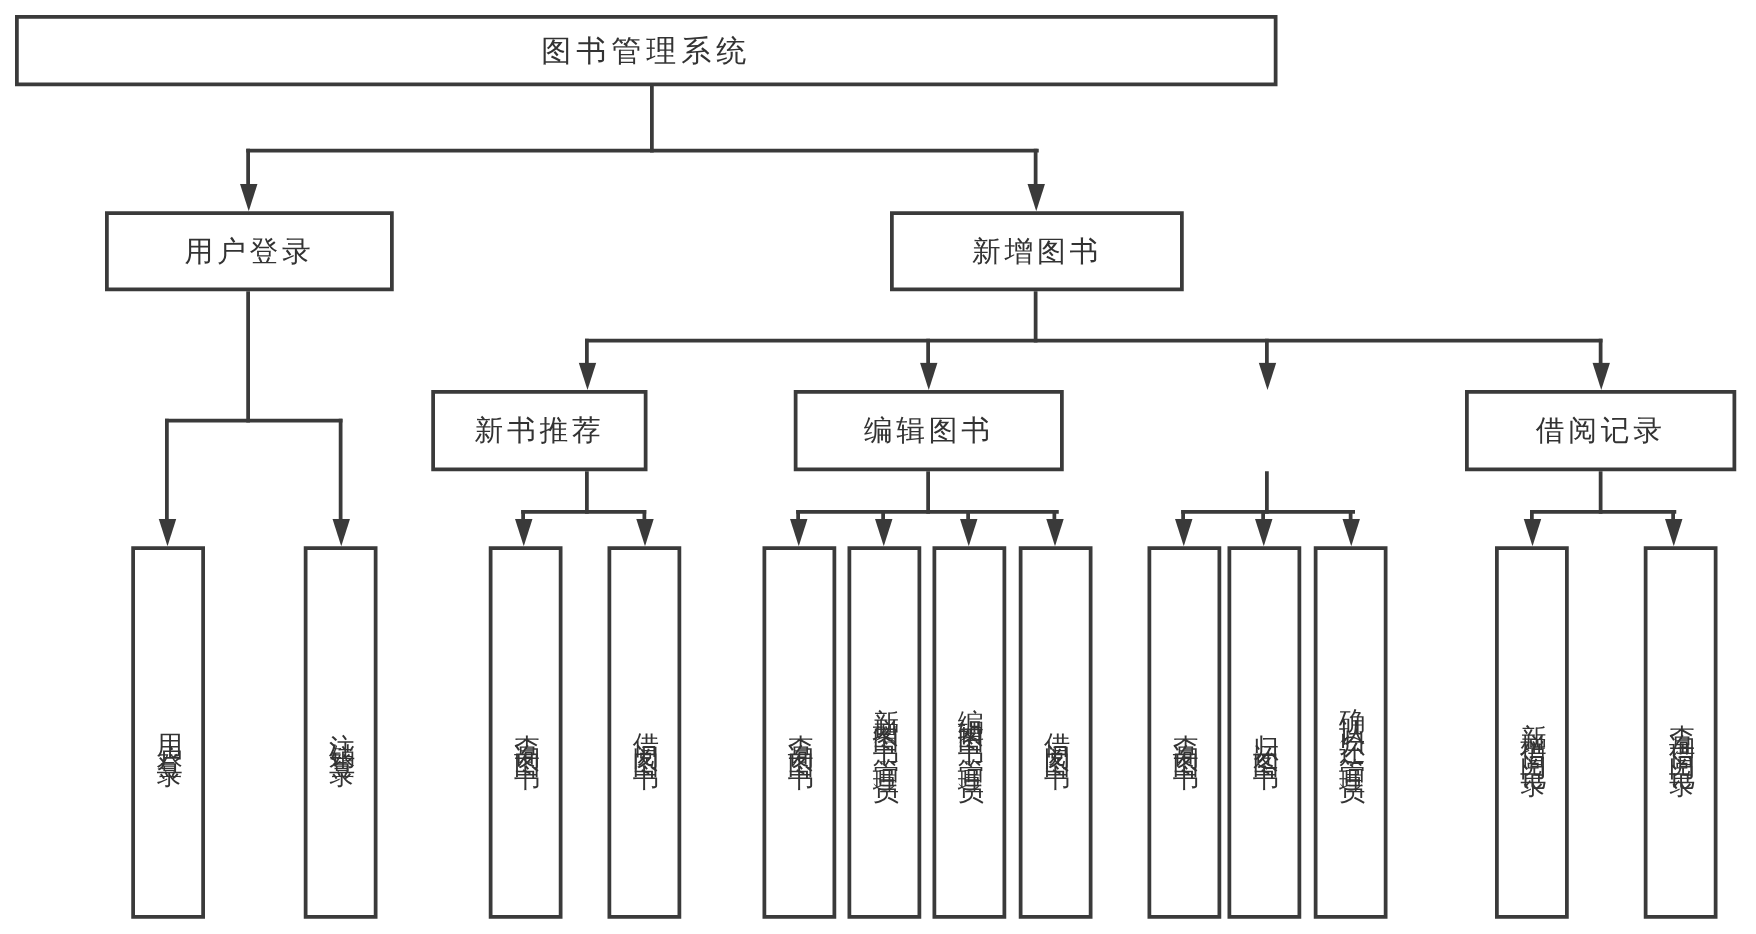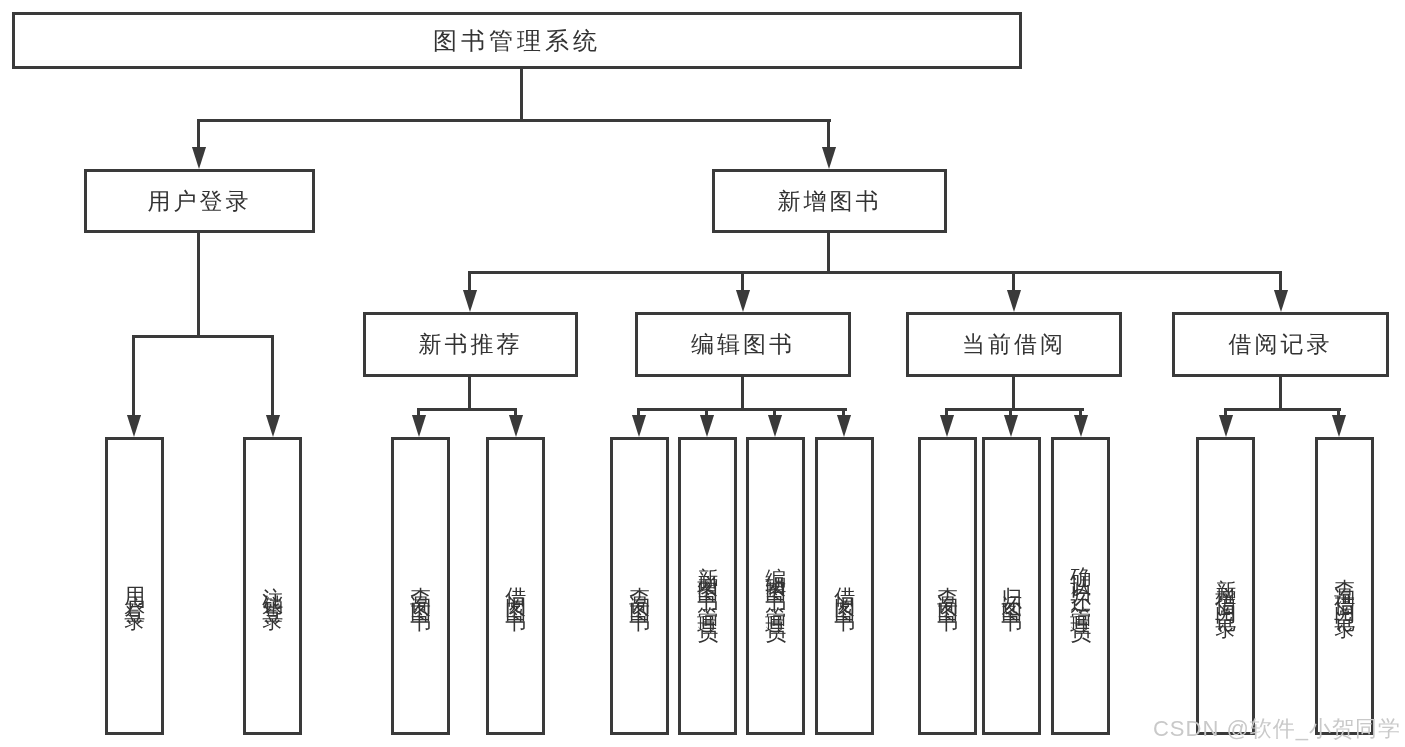--- a/index.html
+++ b/index.html
@@ -36,23 +36,22 @@
 </head>
 <body>
 
 <div id="canvas">
 
   <div class="box root-label" style="left:12px;top:12px;width:1010px;height:57px">图书管理系统</div>
 
   <div class="box hlabel" style="left:84px;top:169px;width:231px;height:64px">用户登录</div>
   <div class="box hlabel" style="left:712px;top:169px;width:235px;height:64px">新增图书</div>
 
-  <div class="box hlabel" style="left:363px;top:312px;width:215px;height:65px">新书推荐</div>
+  <div class="box hlabel" style="left:345px;top:312px;width:173px;height:65px">新书推荐</div>
   <div class="box hlabel" style="left:635px;top:312px;width:216px;height:65px">编辑图书</div>
-  <div class="box hlabel" style="left:906px;top:312px;width:216px;height:65px">当前借阅</div>
   <div class="box hlabel" style="left:1172px;top:312px;width:217px;height:65px">借阅记录</div>
 
   <div class="box leaf" style="left:105px;top:437px;width:59px;height:298px">
     <span>用户登录</span>
     </div>
   <div class="box leaf" style="left:243px;top:437px;width:59px;height:298px">
     <span>注销登录</span>
     </div>
   <div class="box leaf" style="left:391px;top:437px;width:59px;height:298px">
     <span>查询图书</span>
@@ -140,14 +139,13 @@
   <div class="vl" style="left:1079px;top:408px;height:11px"></div>
   <div class="ar" style="left:1073px;top:415px"></div>
 
   <div class="vl" style="left:1279px;top:377px;height:34px"></div>
   <div class="hl" style="left:1224px;top:408px;width:117px"></div>
   <div class="vl" style="left:1224px;top:408px;height:11px"></div>
   <div class="ar" style="left:1218px;top:415px"></div>
   <div class="vl" style="left:1337px;top:408px;height:11px"></div>
   <div class="ar" style="left:1331px;top:415px"></div>
 
-  <div id="watermark">CSDN @软件_小贺同学</div>
 </div>
 
 </body></html>

